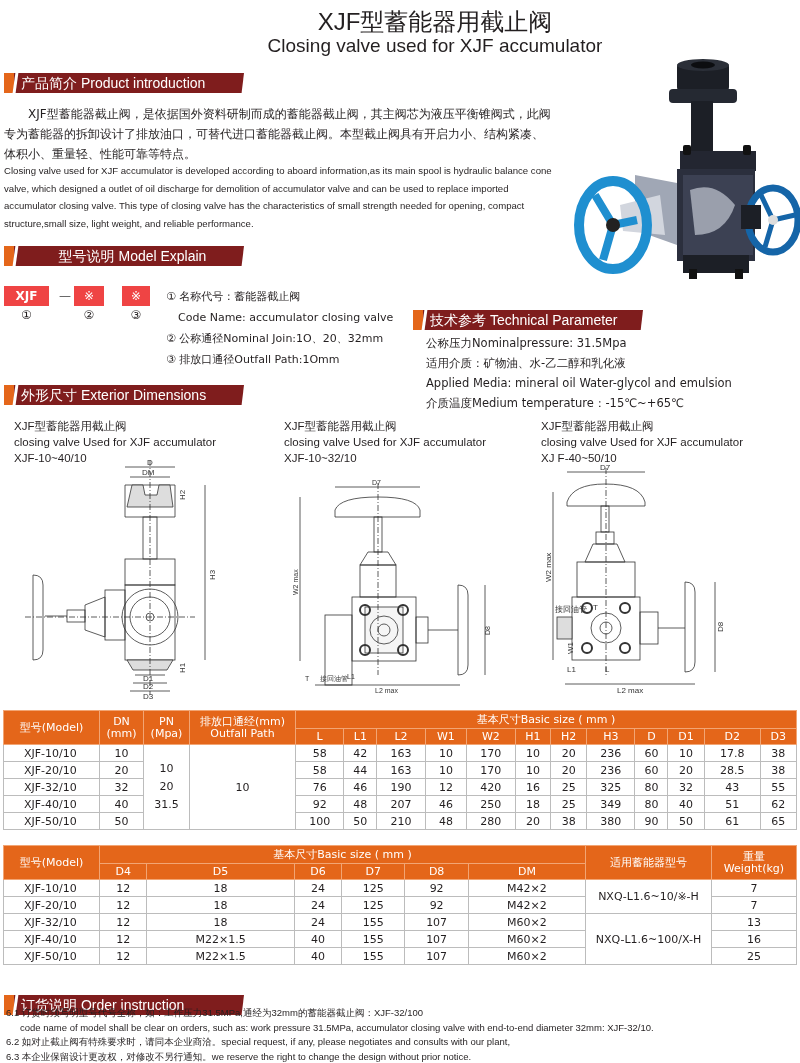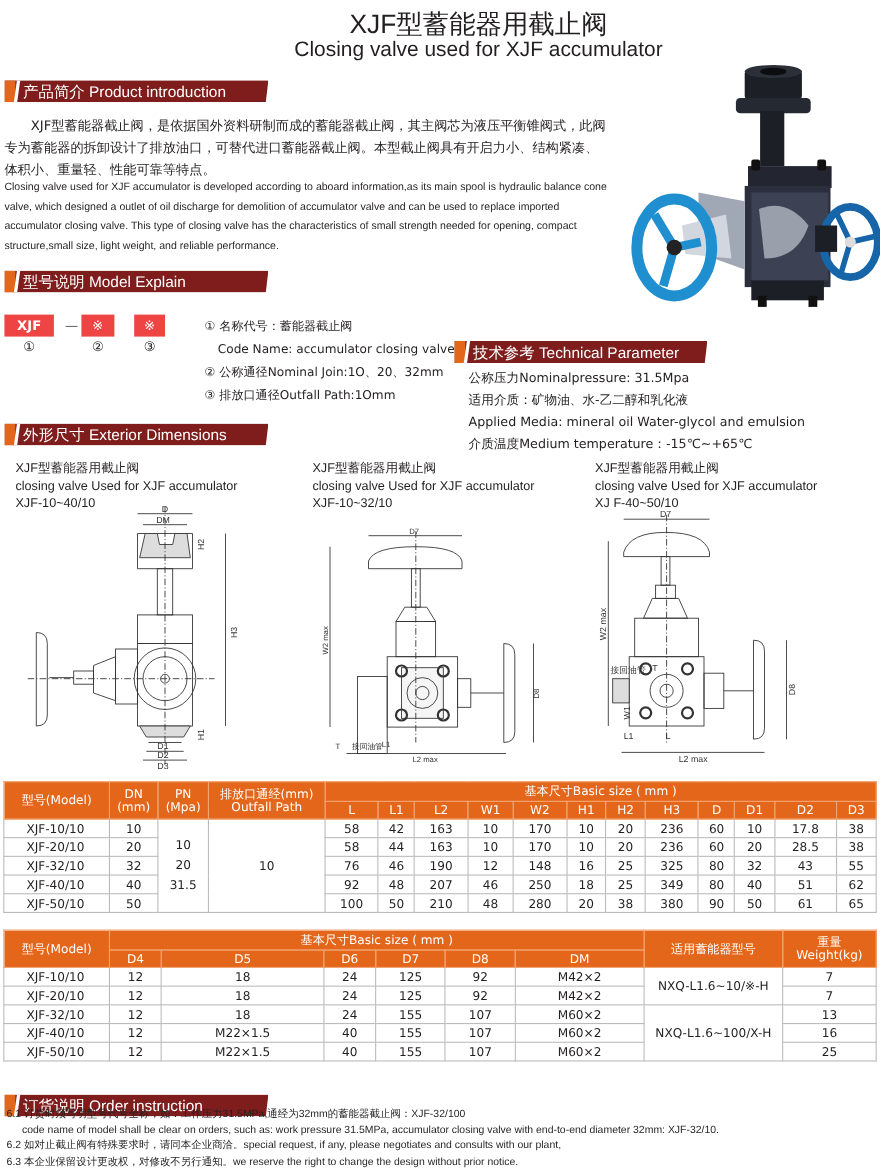--- a/index.html
+++ b/index.html
@@ -8,21 +8,21 @@
   .title-cn { left: 0; width: 870px; top: 6px; text-align: center; font-family: "Liberation Sans", sans-serif; font-size: 24px; letter-spacing: 0px; }
   .title-en { left: 0; width: 870px; top: 35px; text-align: center; font-family: "Liberation Sans", sans-serif; font-size: 19px; }
   .sec-head { height: 20px; background: #7f1d1d; color: #fff; font-family: "Liberation Sans", sans-serif; font-size: 14px; line-height: 20px; padding-left: 17px; clip-path: polygon(0 0, 100% 0, 99% 100%, 0 100%); }
   .sec-head::before { content: ""; position: absolute; left: 0; top: 0; width: 10px; height: 20px; background: #e4661a; }
   .sec-head::after { content: ""; position: absolute; left: 10px; top: 0; width: 3px; height: 20px; background: #fff; transform: skewX(-8deg); }
   .sec-head span { position: relative; z-index: 1; }
   .intro-cn { left: 4px; top: 104px; width: 550px; font-size: 12px; line-height: 20px; text-indent: 24px; }
   .intro-en { left: 4px; top: 162px; width: 556px; font-size: 9.6px; line-height: 17.5px; font-family: "Liberation Sans", sans-serif; }
   .code-box { height: 20px; background: #ef4444; color: #fff; font-size: 12px; font-weight: bold; text-align: center; line-height: 20px; }
   .circ { font-size: 12px; text-align: center; }
-  .model-lines { left: 166px; top: 286px; font-size: 11px; line-height: 21px; margin-left: 20px; }
+  .model-lines { left: 166px; top: 286px; font-size: 11px; line-height: 21px; }
   .tech-lines { left: 426px; top: 333px; font-size: 11.5px; line-height: 20px; }
   .dim-cap { font-family: "Liberation Sans", sans-serif; font-size: 11.5px; line-height: 16px; }
   table { border-collapse: collapse; position: absolute; font-size: 11px; }
   th { background: #e4661a; color: #fff; font-weight: normal; border: 1px solid #f2a574; font-size: 11px; line-height: 12px; }
   td { border: 1px solid #bcbcbc; text-align: center; height: 17px; font-size: 11px; }
   td.model { text-align: left; padding-left: 20px; border-left: none; }
   .t1 td, .t2 td { border-left: 1px solid #bcbcbc; border-right: 1px solid #bcbcbc; border-top: 1px solid #bcbcbc; border-bottom: 1px solid #bcbcbc; }
   .order { left: 6px; top: 1006px; font-size: 9.5px; line-height: 14.5px; font-family: "Liberation Sans", sans-serif; }
   svg { position: absolute; }
 </style>
@@ -55,21 +55,21 @@
   <path d="M55 150 L95 140 L100 180 L58 176Z" fill="#d2d6de"></path>
   <ellipse cx="48" cy="170" rx="34" ry="44" fill="none" stroke="#1f8fd0" stroke-width="10"></ellipse>
   <path d="M48 170 L30 140 M48 170 L72 165 M48 170 L38 205" stroke="#1f8fd0" stroke-width="8" fill="none"></path>
   <circle cx="48" cy="170" r="7" fill="#222"></circle>
   <ellipse cx="208" cy="165" rx="25" ry="32" fill="none" stroke="#1565a8" stroke-width="7"></ellipse>
   <path d="M208 165 L196 140 M208 165 L230 160 M208 165 L200 192" stroke="#1565a8" stroke-width="5" fill="none"></path>
   <circle cx="208" cy="165" r="5" fill="#ddd"></circle>
   <rect x="176" y="150" width="20" height="24" fill="#1c1f26"></rect>
 </svg>
 
-<div class="abs sec-head" style="left:4px;top:246px;width:240px;"><span>型号说明 Model Explain</span></div>
+<div class="abs sec-head" style="left:4px;top:246px;width:240px;text-align:center;"><span>型号说明 Model Explain</span></div>
 <div class="abs code-box" style="left:4px;top:286px;width:45px;">XJF</div>
 <div class="abs" style="left:59px;top:286px;width:12px;font-size:12px;color:#555;line-height:20px;">—</div>
 <div class="abs code-box" style="left:74px;top:286px;width:30px;font-weight:normal;">※</div>
 <div class="abs code-box" style="left:122px;top:286px;width:28px;font-weight:normal;">※</div>
 <div class="abs circ" style="left:4px;top:308px;width:45px;">①</div>
 <div class="abs circ" style="left:74px;top:308px;width:30px;">②</div>
 <div class="abs circ" style="left:122px;top:308px;width:28px;">③</div>
 <div class="abs model-lines">
   <div>① 名称代号：蓄能器截止阀</div>
   <div style="padding-left:12px;">Code Name: accumulator closing valve</div>
@@ -278,21 +278,21 @@
         <td>28.5</td>
         <td>38</td>
       </tr>
       <tr>
         <td class="model">XJF-32/10</td>
         <td>32</td>
         <td>76</td>
         <td>46</td>
         <td>190</td>
         <td>12</td>
-        <td>148</td>
+        <td>420</td>
         <td>16</td>
         <td>25</td>
         <td>325</td>
         <td>80</td>
         <td>32</td>
         <td>43</td>
         <td>55</td>
       </tr>
       <tr>
         <td class="model">XJF-40/10</td>

